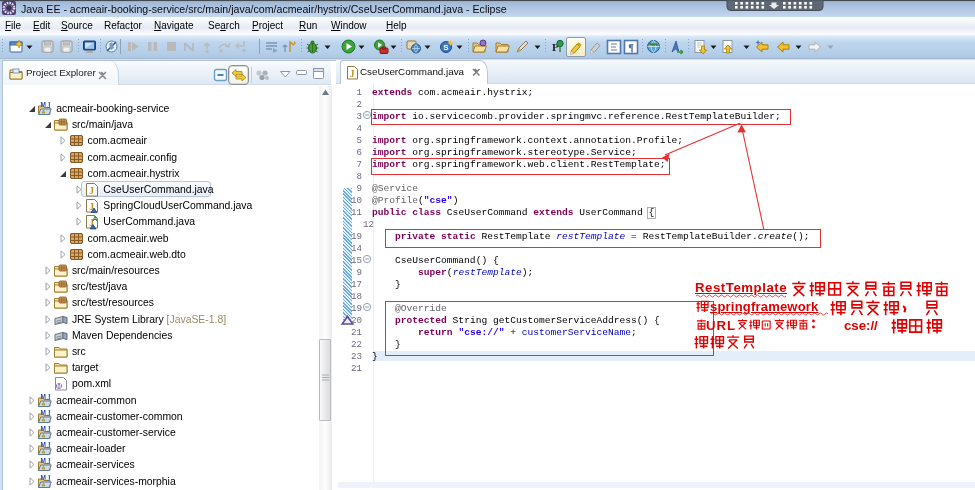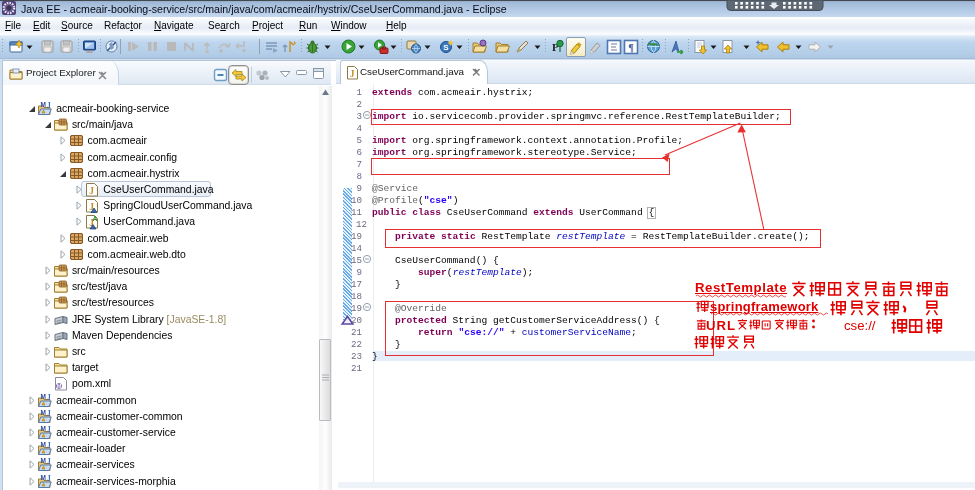--- a/index.html
+++ b/index.html
@@ -24,21 +24,21 @@
 .edtab{position:absolute;left:4px;top:0;width:148px;height:24px;background:#fff;border:1px solid #b9c6d8;border-bottom:none;border-top-left-radius:3px;border-top-right-radius:8px 12px}
 .gut{position:absolute;left:0;top:24px;width:40px;height:406px;background:#fff}
 .ln{position:absolute;width:26px;text-align:right;font-family:"Liberation Mono",monospace;font-size:9.2px;color:#6b6b85}
 .code{position:absolute;left:36px;top:24px;width:599px;height:406px}
 .cl{position:absolute;left:0;font-family:"Liberation Mono",monospace;font-size:9.6px;white-space:pre;color:#000}
 .k{color:#7f0055;font-weight:bold}
 .s{color:#2a00ff;font-weight:bold}
 .an{color:#646464}
 .f{color:#0000c0}
 .fi{color:#0000c0;font-style:italic}
-.it{}
+.it{font-style:italic}
 .redbox{position:absolute;border:1.5px solid #e43030}
 </style></head><body>
 <div class="tb"></div>
 <svg class="a" style="left:2px;top:1px" width="14" height="14">
 <rect x="0" y="0" width="14" height="14" rx="2" fill="#4f4178"></rect>
 <circle cx="7" cy="7" r="5.2" fill="none" stroke="#e8e4f0" stroke-width="2.2" stroke-dasharray="1.6 1.1"></circle>
 <circle cx="7" cy="7" r="3.4" fill="#3a3154"></circle>
 <circle cx="7" cy="7" r="3.4" fill="none" stroke="#8878b0" stroke-width="1"></circle>
 </svg>
 <div class="ttl">Java EE - acmeair-booking-service/src/main/java/com/acmeair/hystrix/CseUserCommand.java - Eclipse</div>
@@ -648,21 +648,21 @@
 <div class="ln" style="left:0px;top:38.5px">2</div>
 <div class="ln" style="left:0px;top:50.5px">3</div>
 <div class="ln" style="left:0px;top:62.5px">4</div>
 <div class="ln" style="left:0px;top:74.5px">5</div>
 <div class="ln" style="left:0px;top:86.5px">6</div>
 <div class="ln" style="left:0px;top:98.5px">7</div>
 <div class="ln" style="left:0px;top:110.5px">8</div>
 <div class="ln" style="left:0px;top:122.5px">9</div>
 <div class="ln" style="left:0px;top:134.5px">10</div>
 <div class="ln" style="left:0px;top:146.5px">11</div>
-<div class="ln" style="left:5px;top:158.5px">12</div>
+<div class="ln" style="left:12px;top:158.5px">12</div>
 <div class="ln" style="left:0px;top:170.5px">19</div>
 <div class="ln" style="left:0px;top:182.5px">14</div>
 <div class="ln" style="left:0px;top:194.5px">15</div>
 <div class="ln" style="left:0px;top:206.5px">9</div>
 <div class="ln" style="left:0px;top:218.5px">17</div>
 <div class="ln" style="left:0px;top:230.5px">18</div>
 <div class="ln" style="left:0px;top:242.5px">19</div>
 <div class="ln" style="left:0px;top:254.5px">20</div>
 <div class="ln" style="left:0px;top:266.5px">21</div>
 <div class="ln" style="left:0px;top:278.5px">22</div>
@@ -679,20 +679,21 @@
 <svg class="a" style="left:27px;top:243px" width="9" height="9">
       <circle cx="4" cy="4" r="3.6" fill="#fff" stroke="#93a1b1"></circle>
       <path d="M2,4 h4" stroke="#93a1b1" stroke-width="1"></path>
     </svg>
 <div class="a" style="left:37px;top:290.5px;width:602px;height:10.5px;background:#e3eefa"></div>
 <div class="code">
 <div class="cl" style="top:2.5px"><span class="k">extends</span>&nbsp;com.acmeair.hystrix;</div>
 <div class="cl" style="top:26.5px"><span class="k">import</span>&nbsp;io.servicecomb.provider.springmvc.reference.RestTemplateBuilder;</div>
 <div class="cl" style="top:50.5px"><span class="k">import</span>&nbsp;org.springframework.context.annotation.Profile;</div>
 <div class="cl" style="top:62.5px"><span class="k">import</span>&nbsp;org.springframework.stereotype.Service;</div>
+<div class="cl" style="top:74.5px"><span class="k">import</span>&nbsp;org.springframework.web.client.RestTemplate;</div>
 <div class="cl" style="top:98.5px"><span class="an">@Service</span></div>
 <div class="cl" style="top:110.5px"><span class="an">@Profile</span>(<span class="s">"cse"</span>)</div>
 <div class="cl" style="top:122.5px"><span class="k">public</span>&nbsp;<span class="k">class</span>&nbsp;CseUserCommand&nbsp;<span class="k">extends</span>&nbsp;UserCommand&nbsp;{</div>
 <div class="cl" style="top:146.5px">&nbsp;&nbsp;&nbsp;&nbsp;<span class="k">private</span>&nbsp;<span class="k">static</span>&nbsp;RestTemplate&nbsp;<span class="fi">restTemplate</span>&nbsp;=&nbsp;RestTemplateBuilder.<span class="it">create</span>();</div>
 <div class="cl" style="top:170.5px">&nbsp;&nbsp;&nbsp;&nbsp;CseUserCommand()&nbsp;{</div>
 <div class="cl" style="top:182.5px">&nbsp;&nbsp;&nbsp;&nbsp;&nbsp;&nbsp;&nbsp;&nbsp;<span class="k">super</span>(<span class="fi">restTemplate</span>);</div>
 <div class="cl" style="top:194.5px">&nbsp;&nbsp;&nbsp;&nbsp;}</div>
 <div class="cl" style="top:218.5px">&nbsp;&nbsp;&nbsp;&nbsp;<span class="an">@Override</span></div>
 <div class="cl" style="top:230.5px">&nbsp;&nbsp;&nbsp;&nbsp;<span class="k">protected</span>&nbsp;String&nbsp;getCustomerServiceAddress()&nbsp;{</div>
 <div class="cl" style="top:242.5px">&nbsp;&nbsp;&nbsp;&nbsp;&nbsp;&nbsp;&nbsp;&nbsp;<span class="k">return</span>&nbsp;<span class="s">"cse://"</span>&nbsp;+&nbsp;<span class="f">customerServiceName</span>;</div>
@@ -853,21 +854,21 @@
   </svg>
 <svg class="a" style="left:798.3px;top:319px" width="10.8" height="10.8">
     <g transform="scale(0.8307692307692308)" stroke="#e00000">
       <use href="#cjA"></use>
     </g>
   </svg>
 <svg class="a" style="left:811px;top:319px" width="5" height="10">
     <circle cx="2.5" cy="2" r="1.4" fill="#e00000"></circle>
     <circle cx="2.5" cy="8" r="1.4" fill="#e00000"></circle>
   </svg>
-<div class="a" style="left:844px;top:317.5px;font-size:13.2px;font-weight:normal;color:#e00000">cse://</div>
+<div class="a" style="left:844px;top:317.5px;font-size:13.2px;font-weight:bold;color:#e00000">cse://</div>
 <svg class="a" style="left:890.6px;top:317.5px" width="16" height="16">
     <g transform="scale(1.2307692307692308)" stroke="#e00000">
       <use href="#cjB"></use>
     </g>
   </svg>
 <svg class="a" style="left:908.2px;top:317.5px" width="16" height="16">
     <g transform="scale(1.2307692307692308)" stroke="#e00000">
       <use href="#cjC"></use>
     </g>
   </svg>

